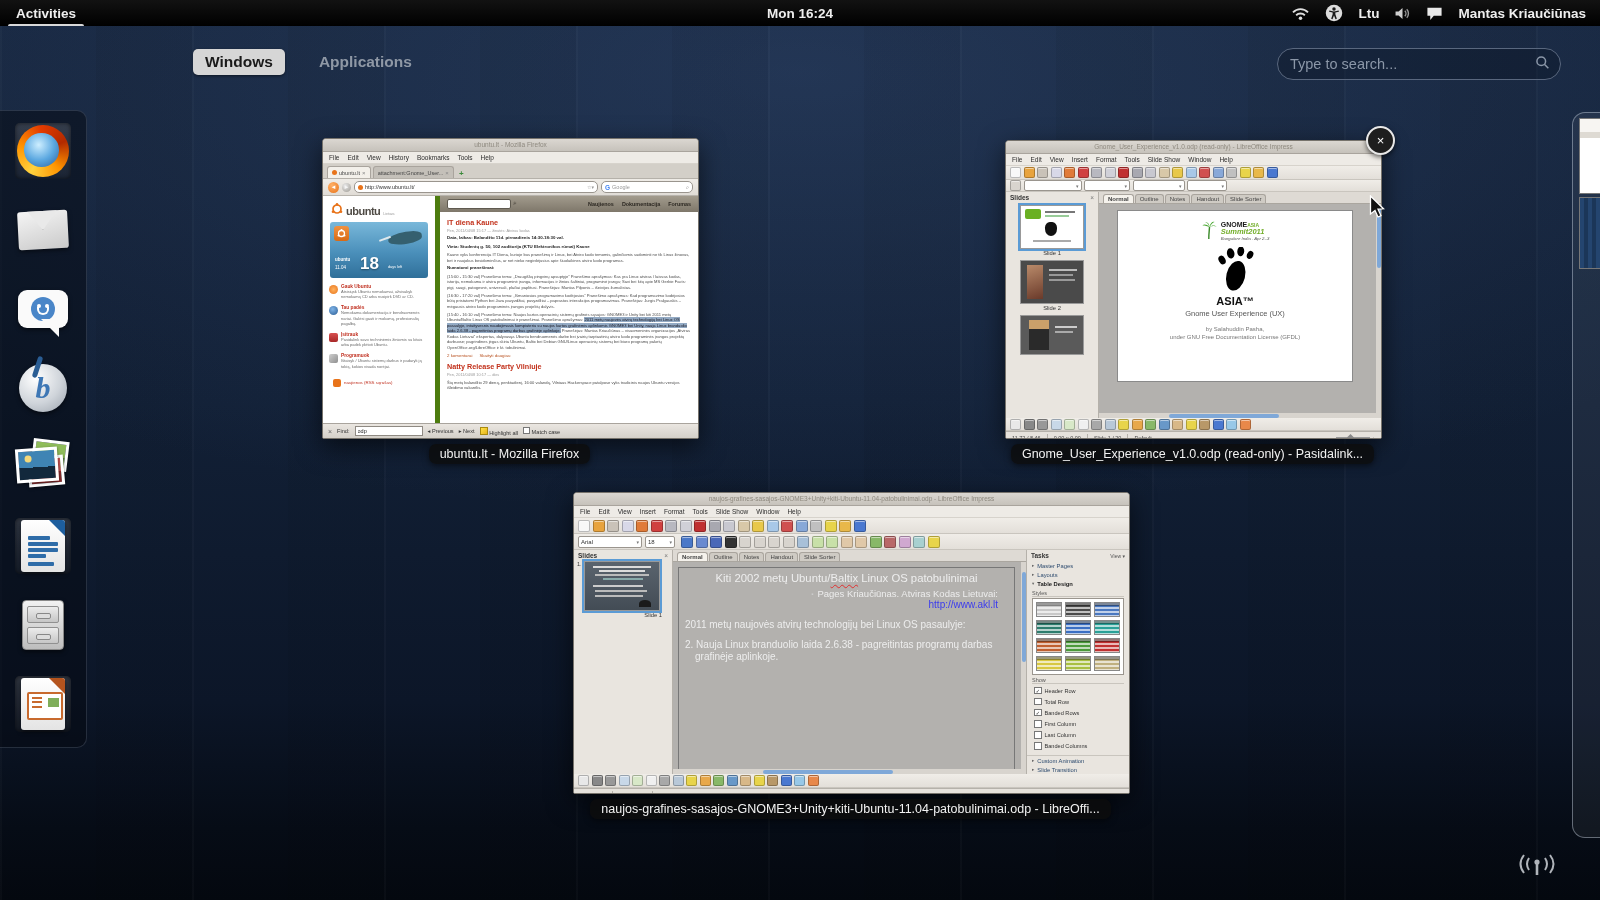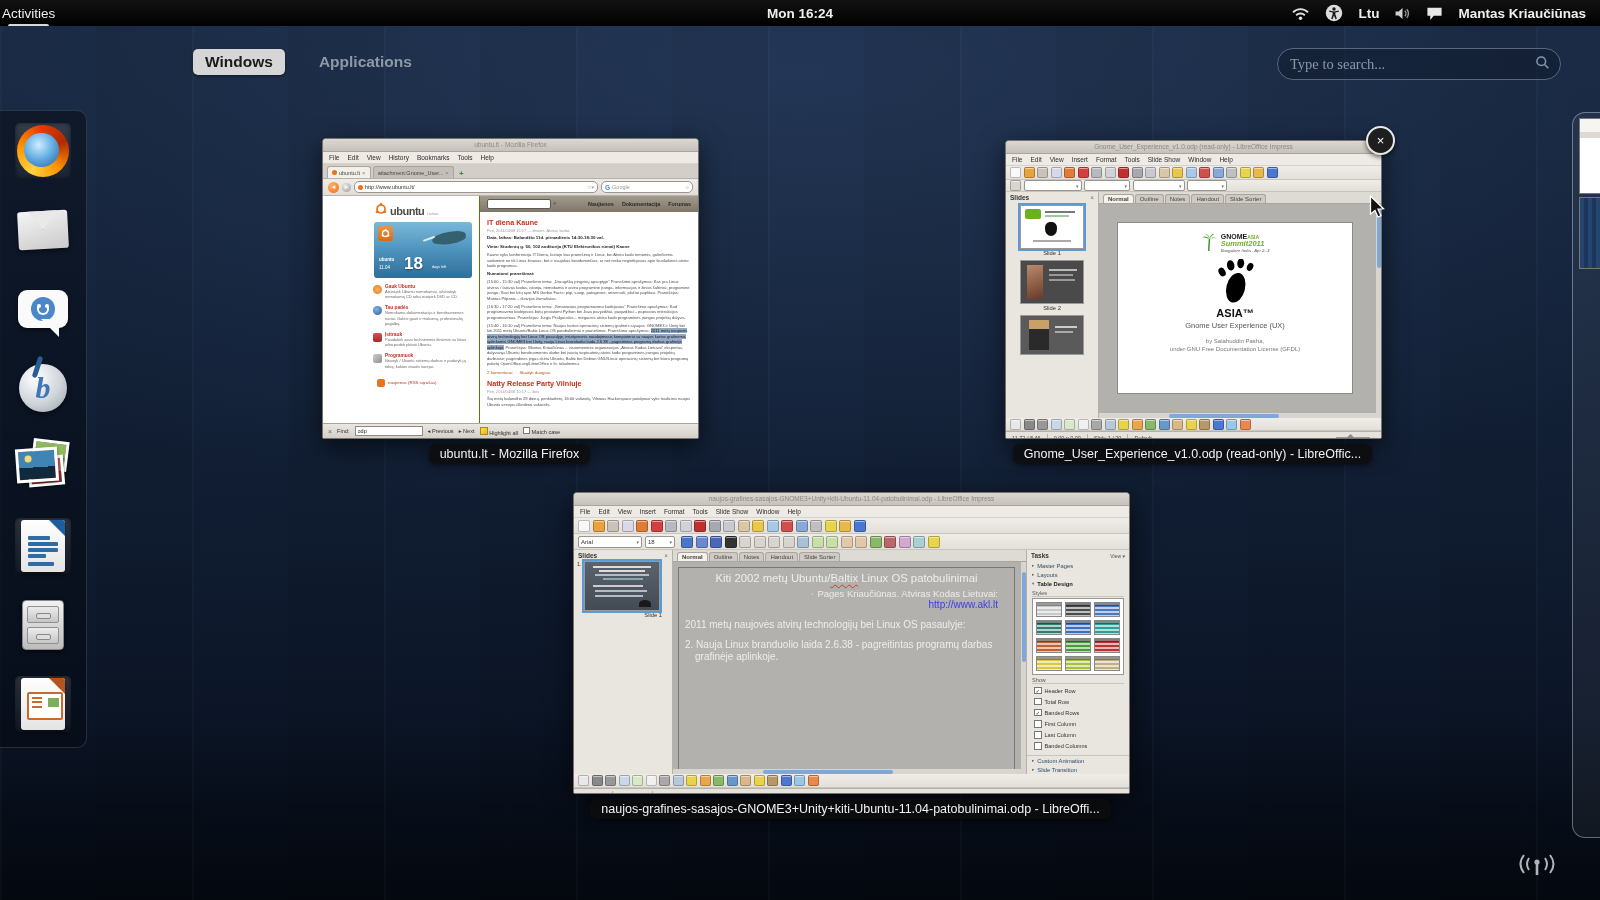--- a/index.html
+++ b/index.html
@@ -8,33 +8,33 @@
     font-family:"Liberation Sans","DejaVu Sans",sans-serif;
     background:
       radial-gradient(120% 80% at 50% 8%, rgba(70,100,150,0.28), rgba(0,0,0,0) 62%),
       linear-gradient(180deg,#16253d 0%,#122036 45%,#0c1628 78%,#060c16 92%,#04080f 100%);
   }
   body::before{content:'';position:absolute;inset:25px 0 0 0;pointer-events:none;
     background:repeating-linear-gradient(90deg, rgba(255,255,255,0.022) 0 2px, rgba(255,255,255,0) 2px 96px, rgba(0,0,0,0.05) 96px 192px);}
   
   .topbar{position:absolute;left:0;top:0;width:1600px;height:26px;background:linear-gradient(180deg,#121212,#000);
     color:#eee;display:flex;align-items:center;z-index:50;}
-  .tb-activities{font-weight:normal;font-size:13.5px;padding:0 2px;height:100%;display:flex;align-items:center;position:relative;}
+  .tb-activities{font-weight:bold;font-size:13.5px;padding:0 16px;height:100%;display:flex;align-items:center;position:relative;}
   .tb-activities::after{content:'';position:absolute;left:8px;right:8px;bottom:0;height:2.5px;background:#d9d9d9;border-radius:2px 2px 0 0;}
   .tb-clock{position:absolute;left:50%;transform:translateX(-50%);font-weight:bold;font-size:13.5px;}
   .tb-right{margin-left:auto;display:flex;align-items:center;gap:15px;padding-right:14px;}
   .tb-right .txt{font-weight:bold;font-size:13.5px;}
   .tbi{display:flex;align-items:center;}
   
   .view-tabs{position:absolute;left:193px;top:49px;display:flex;align-items:center;gap:22px;z-index:10;}
   .vtab{font-size:15.5px;font-weight:bold;color:#8f98a5;padding:4px 12px;border-radius:5px;}
   .vtab.on{background:#d6d6d6;color:#1a1a1a;box-shadow:0 1px 3px rgba(0,0,0,.5);}
   .searchbox{position:absolute;left:1277px;top:48px;width:262px;height:30px;border:1px solid #5b6activity;border:1px solid #59677e;border-radius:16px;
     display:flex;align-items:center;padding:0 10px;z-index:10;background:rgba(10,18,32,0.35);}
-  .searchbox input{flex:1;background:transparent;border:none;outline:none;color:#94a0b2;font-size:14.5px;font-family:Liberation Serif, serif;}
+  .searchbox input{flex:1;background:transparent;border:none;outline:none;color:#94a0b2;font-size:14.5px;font-family:Liberation Sans, sans-serif;}
   .searchbox input::placeholder{color:#8b97a8;}
   
   .dock{position:absolute;left:0;top:110px;width:86px;height:636px;background:rgba(4,8,16,0.5);
     border:1px solid rgba(150,165,190,0.22);border-left:none;border-radius:0 10px 10px 0;z-index:10;}
   .ditem{position:absolute;left:15px;width:56px;height:56px;display:flex;align-items:center;justify-content:center;border-radius:5px;}
   .ditem.running{background:linear-gradient(180deg,rgba(255,255,255,0.16),rgba(255,255,255,0.05));box-shadow:inset 0 0 4px rgba(0,0,0,.6);}
   
   .icon-ff{position:relative;width:52px;height:52px;}
   .icon-ff .ring{position:absolute;inset:0;border-radius:50%;background:conic-gradient(from 210deg,#ffd23e,#ff9400,#e33b00,#b22a00,#ff9400,#ffd23e);}
   .icon-ff .globe{position:absolute;inset:16% 20% 20% 14%;border-radius:50%;background:radial-gradient(circle at 42% 35%,#cdeeff,#5aa7e0 52%,#2a5f9e);}
@@ -94,21 +94,21 @@
   .tx{font-size:6px;color:#888;font-style:normal;}
   .ff-new{font-size:8px;font-weight:bold;color:#3a8a3a;padding:0 3px;}
   .ff-nav{height:16px;background:linear-gradient(#efece7,#e0dcd6);border-bottom:1px solid #b8b4ad;display:flex;align-items:center;gap:3px;padding:0 5px;}
   .nbtn{width:11px;height:11px;border-radius:50%;flex:none;display:flex;align-items:center;justify-content:center;font-size:6px;color:#fff;}
   .nbtn.back{background:radial-gradient(circle at 35% 30%,#ffb066,#e8731a);}
   .nbtn.fwd{background:radial-gradient(circle at 35% 30%,#e8e8e8,#9f9b94);color:#f5f5f5;width:9px;height:9px;}
   .urlbar{flex:1;height:10px;background:#fff;border:1px solid #9a958e;border-radius:5px;display:flex;align-items:center;gap:2px;padding:0 3px;font-size:5.5px;color:#333;white-space:nowrap;overflow:hidden;}
   .sbar{width:84px;height:10px;background:#fff;border:1px solid #9a958e;border-radius:5px;display:flex;align-items:center;gap:2px;padding:0 3px;font-size:5.5px;color:#999;flex:none;}
   .gico{font-size:6.5px;font-weight:bold;color:#4285f4;font-style:normal;}
   .ff-page{position:relative;height:237px;background:#fff;display:flex;overflow:hidden;}
-  .pg-side{width:112px;flex:none;border-right:1px solid #4d7c0f;overflow:hidden;margin-left:44px;}
+  .pg-side{width:112px;flex:none;border-right:5px solid #4d7c0f;overflow:hidden;}
   .ub-logo{display:flex;align-items:baseline;gap:3px;padding:7px 8px 3px;}
   .ub-logo .word{font-size:11px;font-weight:bold;color:#4e4a44;letter-spacing:-0.5px;}
   .ub-logo .sub{font-size:3.5px;color:#999;}
   .cd{margin:2px 7px;height:56px;border-radius:3px;position:relative;color:#fff;overflow:hidden;
      background:linear-gradient(180deg,#79b8da 0%,#4a8fba 55%,#2f6f99 100%);}
   .cd .badge{position:absolute;left:4px;top:4px;width:15px;height:15px;border-radius:3px;background:linear-gradient(#f09242,#d86a14);display:flex;align-items:center;justify-content:center;}
   .cd .ver{position:absolute;left:5px;bottom:8px;font-size:4.5px;}
   .cd .brand{position:absolute;left:5px;bottom:16px;font-size:4.5px;font-weight:bold;}
   .cd .big{position:absolute;left:30px;bottom:4px;font-size:17px;font-weight:bold;text-shadow:0 1px 2px rgba(0,0,0,.4);}
   .cd .unit{position:absolute;left:58px;bottom:9px;font-size:3.8px;}
@@ -150,21 +150,21 @@
   .hlico{width:6px;height:6px;background:linear-gradient(135deg,#ffe24a,#e8b51a);border:1px solid #a98a10;display:inline-block;}
   
   .slides-panel{flex:none;border-right:1px solid #b5b1aa;background:#e9e5df;display:flex;flex-direction:column;overflow:hidden;}
   .sthumb{background:#fff;border:1px solid #999;margin:2px auto 0;position:relative;overflow:hidden;}
   .sthumb.sel{outline:2px solid #5b9bd5;}
   .sthumb-label{font-size:5.8px;color:#333;text-align:center;margin:1px 0 2px;}
   .canvas{flex:1;background:#b3b1ae;position:relative;overflow:hidden;}
   .lo-body{display:flex;overflow:hidden;}
   
   .gn-win{left:1005px;top:140px;width:375px;height:297px;}
-  .gn-slide{position:absolute;left:18px;top:18px;width:234px;height:170px;background:#fff;border:1px solid #8a8a8a;
+  .gn-slide{position:absolute;left:18px;top:6px;width:234px;height:170px;background:#fff;border:1px solid #8a8a8a;
      display:flex;flex-direction:column;align-items:center;overflow:hidden;}
   .gn-logo{display:flex;align-items:center;gap:3px;margin-top:10px;}
   .gn-logo .t1{font-size:7px;font-weight:bold;color:#1a1a1a;}
   .gn-logo .t1 em{font-style:normal;font-size:5px;color:#73ae2a;}
   .gn-logo .t2{font-size:7.5px;font-weight:bold;font-style:italic;color:#73ae2a;line-height:1;}
   .gn-logo .t3{font-size:4.3px;font-style:italic;color:#555;line-height:1.2;}
   .gn-brand{font-size:11px;font-weight:bold;color:#111;margin-top:2px;}
   .gn-line1{font-size:7.5px;color:#555;margin-top:2px;}
   .gn-by{font-size:6px;color:#777;margin-top:7px;line-height:1.45;text-align:center;}
   .close-orb{position:absolute;left:1366px;top:126px;width:25px;height:25px;border-radius:50%;background:#1e1e1e;border:2px solid #e8e8e8;
@@ -609,21 +609,21 @@
       <span style="color:#888">−</span>
         <span style="width:34px;height:1px;background:#999;position:relative">
           <span style="position:absolute;left:12px;top:-2.5px;width:5px;height:5px;background:#888;transform:rotate(45deg)"></span>
         </span>
         <span style="color:#888">+</span>
     </span>
   </div>
 </div>
 <div class="close-orb">×</div>
 <div class="win-label-wrap" style="left:1005px;top:444px;width:375px">
-  <span class="win-label">Gnome_User_Experience_v1.0.odp (read-only) - LibreOffic...</span>
+  <span class="win-label">Gnome_User_Experience_v1.0.odp (read-only) - Pasidalink...</span>
 </div>
 
 <div class="window nj-win">
   <div class="ttl">naujos-grafines-sasajos-GNOME3+Unity+kiti-Ubuntu-11.04-patobulinimai.odp - LibreOffice Impress</div>
   <div class="mbar">
       <span class="mi">File</span>
       <span class="mi">Edit</span>
       <span class="mi">View</span>
       <span class="mi">Insert</span>
       <span class="mi">Format</span>

